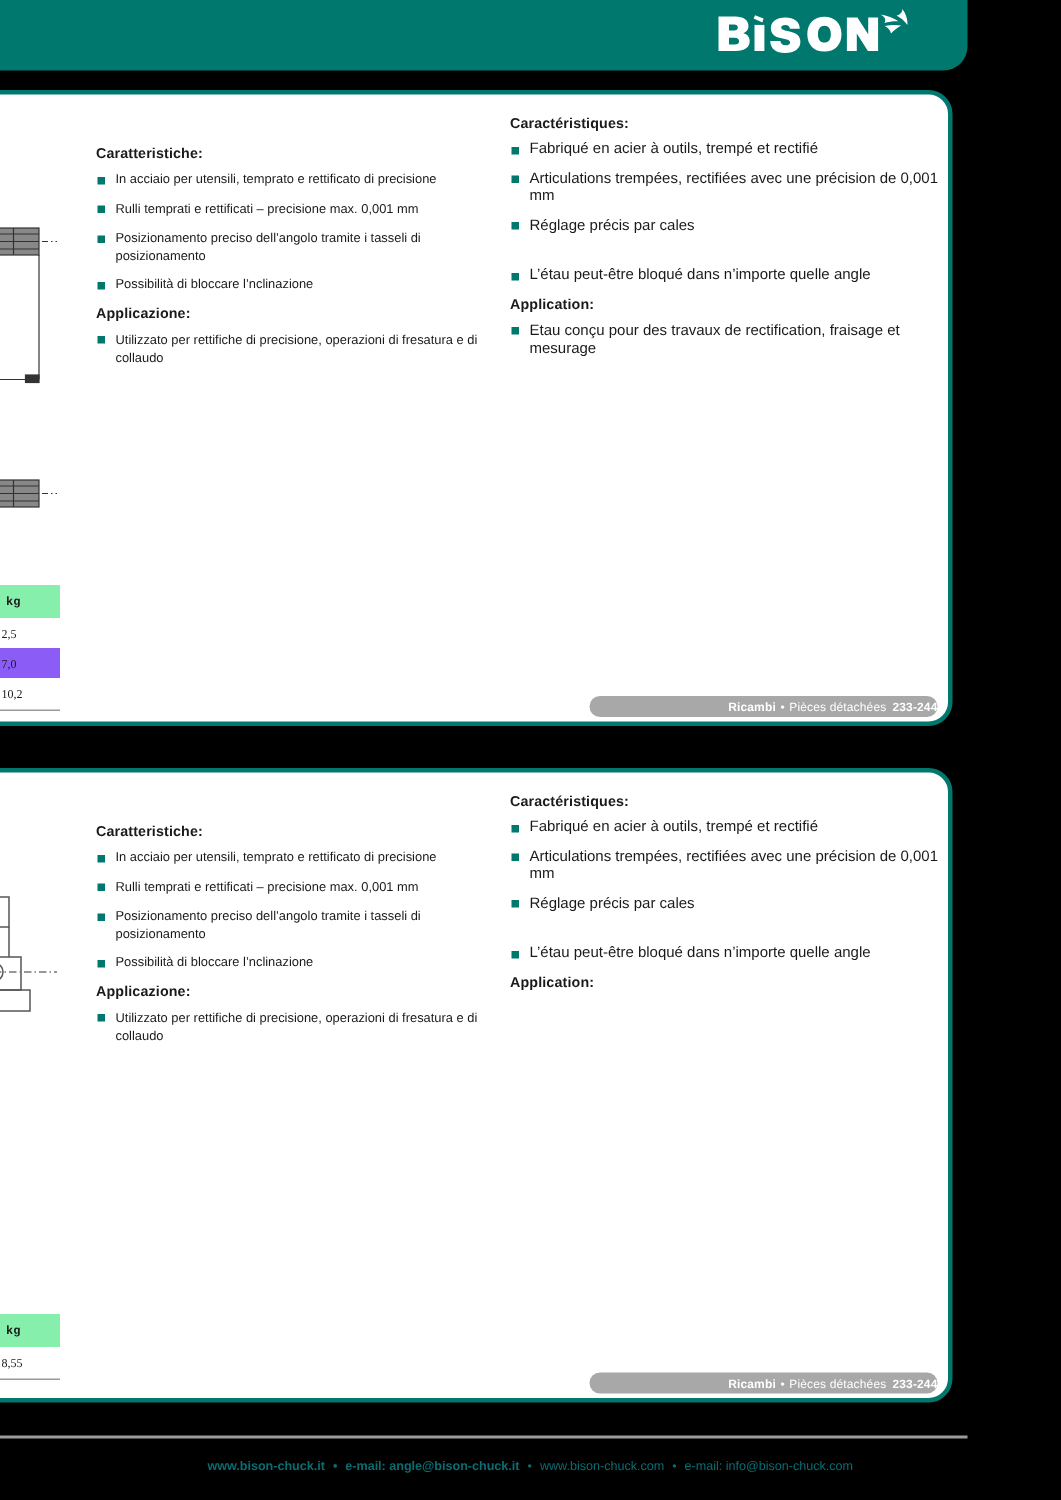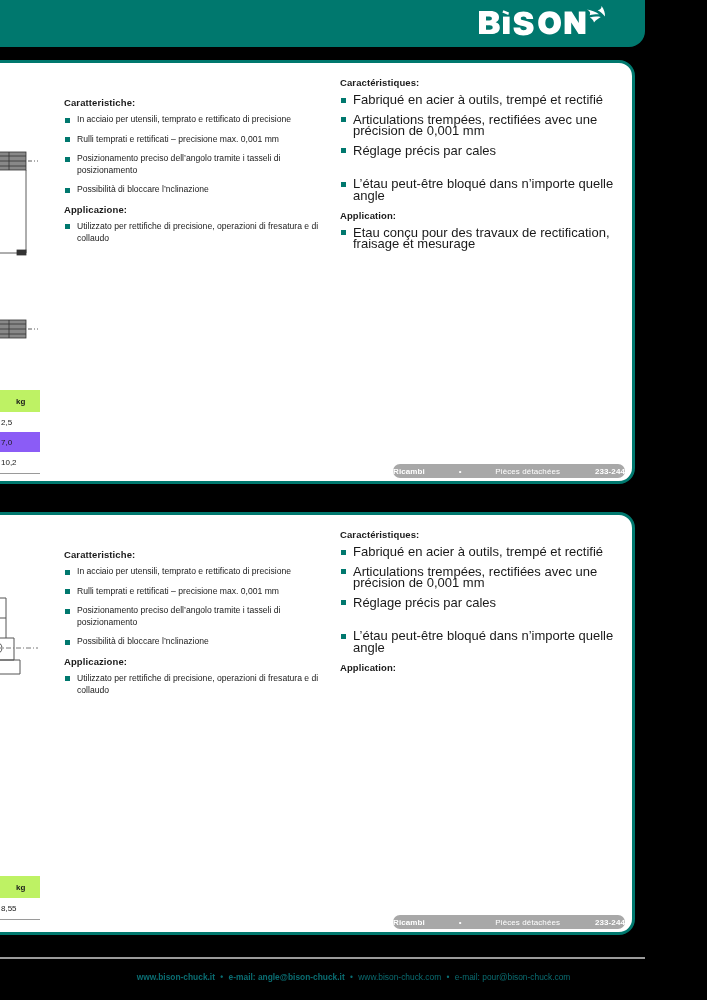--- a/index.html
+++ b/index.html
@@ -87,63 +87,65 @@
   }
   ul.feat li::before {
     content: "";
     position: absolute;
     left: 1px;
     top: 3.5px;
     width: 5px;
     height: 5px;
     background: #00786e;
   }
-  .col-fr ul.feat li { font-size: 13px; }
+  .col-fr ul.feat li { font-size: 10px; }
   .col-fr ul.feat li.spaced { margin-top: 22px; }
 
   
   .ricambi {
     position: absolute;
     height: 14px;
     border-radius: 7px;
     background: #a8a8a8;
     color: #ffffff;
     font-size: 8px;
     display: flex;
     align-items: center;
-    justify-content: space-between;
+    justify-content: flex-end;
     letter-spacing: 0.1px;
     white-space: nowrap;
   }
   .ricambi b { font-weight: bold; }
   .ricambi .sep { padding: 0 3px; }
 
   
   .table-frag {
     position: absolute;
     left: 0;
     width: 40px;
     font-size: 8px;
     color: #1a1a1a;
   }
   .table-frag .th {
-    background: #bef264;
+    background: #86efac;
     font-weight: bold;
     height: 22px;
     display: flex;
     align-items: center;
-    padding-left: 16px;
+    padding-left: 4px;
     box-sizing: border-box;
+    font-family: Liberation Mono, monospace;
   }
   .table-frag .td {
     height: 20px;
     display: flex;
     align-items: center;
     padding-left: 1px;
     box-sizing: border-box;
+    font-family: Liberation Serif, serif;
   }
   .table-frag .td.alt { background: #8b5cf6; }
   .table-frag .rule {
     height: 1px;
     background: #9a9a9a;
     margin-top: 1px;
   }
 
   
   .drawing { position: absolute; left: 0; }
@@ -332,14 +334,14 @@
 </div>
 
 <div class="footer-rule"></div>
 <div class="footer-text">
   <span class="strong">www.bison-chuck.it</span>
   <span class="dot strong">•</span>
   <span class="strong">e-mail: angle@bison-chuck.it</span>
   <span class="dot">•</span>
   <span>www.bison-chuck.com</span>
   <span class="dot">•</span>
-  <span>e-mail: pour@bison-chuck.com</span>
+  <span>e-mail: info@bison-chuck.com</span>
 </div>
 
 </body></html>

